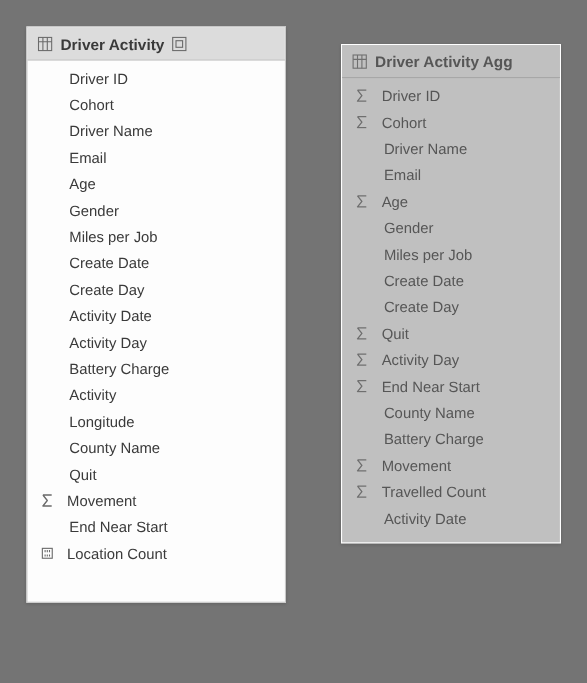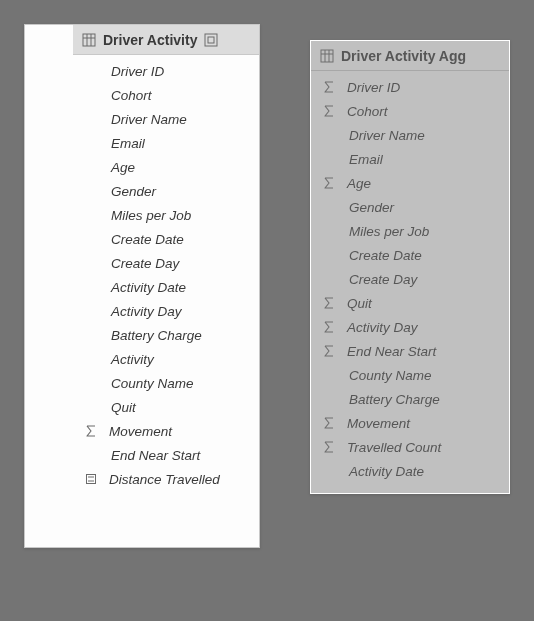--- a/index.html
+++ b/index.html
@@ -48,21 +48,20 @@
     padding: 4px 0 10px 0;
   }
   .field-row {
     display: flex;
     align-items: center;
     height: 24px;
     padding: 0 8px 0 10px;
     font-size: 13.5px;
     color: #3a3a3a;
     cursor: default;
-    font-style: italic;
   }
   .panel.dim .field-row { color: #565656; }
   .field-icon {
     width: 16px;
     height: 16px;
     display: inline-flex;
     align-items: center;
     justify-content: center;
     flex: 0 0 16px;
   }
@@ -71,21 +70,21 @@
     white-space: nowrap;
   }
   .indent .field-label { margin-left: 28px; }
   .hdr-icon { width:16px; height:16px; display:inline-flex; align-items:center; justify-content:center; flex:0 0 16px;}
   svg { display:block; }
 </style>
 </head>
 <body>
 
 <div class="canvas" id="canvas">
-    <div class="panel" style="left: 24px; top: 24px; width: 236px; min-height: 524px; padding-left: 48px;">
+    <div class="panel" style="left: 24px; top: 24px; width: 236px; min-height: 524px;">
       <div class="panel-header">
         <span class="hdr-icon">
           <svg width="14" height="14" viewBox="0 0 14 14">
             <rect x="1" y="1" width="12" height="12" fill="none" stroke="#6a6a6a" stroke-width="1"></rect>
             <line x1="1" y1="5" x2="13" y2="5" stroke="#6a6a6a" stroke-width="1"></line>
             <line x1="5" y1="1" x2="5" y2="13" stroke="#6a6a6a" stroke-width="1"></line>
             <line x1="9" y1="1" x2="9" y2="13" stroke="#6a6a6a" stroke-width="1"></line>
           </svg>
         </span>
         <span>Driver Activity</span>
@@ -130,20 +129,23 @@
         <div class="field-row indent">
           <span class="field-label">Activity Day</span>
         </div>
         <div class="field-row indent">
           <span class="field-label">Battery Charge</span>
         </div>
         <div class="field-row indent">
           <span class="field-label">Activity</span>
         </div>
         <div class="field-row indent">
+          <span class="field-label">Longitude</span>
+        </div>
+        <div class="field-row indent">
           <span class="field-label">County Name</span>
         </div>
         <div class="field-row indent">
           <span class="field-label">Quit</span>
         </div>
         <div class="field-row">
           <span class="field-icon">
             <svg width="12" height="12" viewBox="0 0 12 12">
               <path d="M2 1 H10 M2 1 L6 6 L2 11 H10" fill="none" stroke="#6a6a6a" stroke-width="1.2" stroke-linejoin="round"></path>
             </svg>
@@ -158,21 +160,21 @@
             <svg width="12" height="12" viewBox="0 0 12 12">
               <rect x="1.5" y="1.5" width="9" height="9" fill="none" stroke="#6a6a6a" stroke-width="1"></rect>
               <line x1="4" y1="3" x2="4" y2="5" stroke="#6a6a6a" stroke-width="1"></line>
               <line x1="6" y1="3" x2="6" y2="5" stroke="#6a6a6a" stroke-width="1"></line>
               <line x1="8" y1="3" x2="8" y2="5" stroke="#6a6a6a" stroke-width="1"></line>
               <line x1="4" y1="7" x2="4" y2="9" stroke="#6a6a6a" stroke-width="1"></line>
               <line x1="6" y1="7" x2="6" y2="9" stroke="#6a6a6a" stroke-width="1"></line>
               <line x1="8" y1="7" x2="8" y2="9" stroke="#6a6a6a" stroke-width="1"></line>
             </svg>
           </span>
-          <span class="field-label">Distance Travelled</span>
+          <span class="field-label">Location Count</span>
         </div>
       </div>
     </div>
     <div class="panel dim" style="left: 310px; top: 40px; width: 200px; min-height: 452px;">
       <div class="panel-header">
         <span class="hdr-icon">
           <svg width="14" height="14" viewBox="0 0 14 14">
             <rect x="1" y="1" width="12" height="12" fill="none" stroke="#6f6f6f" stroke-width="1"></rect>
             <line x1="1" y1="5" x2="13" y2="5" stroke="#6f6f6f" stroke-width="1"></line>
             <line x1="5" y1="1" x2="5" y2="13" stroke="#6f6f6f" stroke-width="1"></line>

